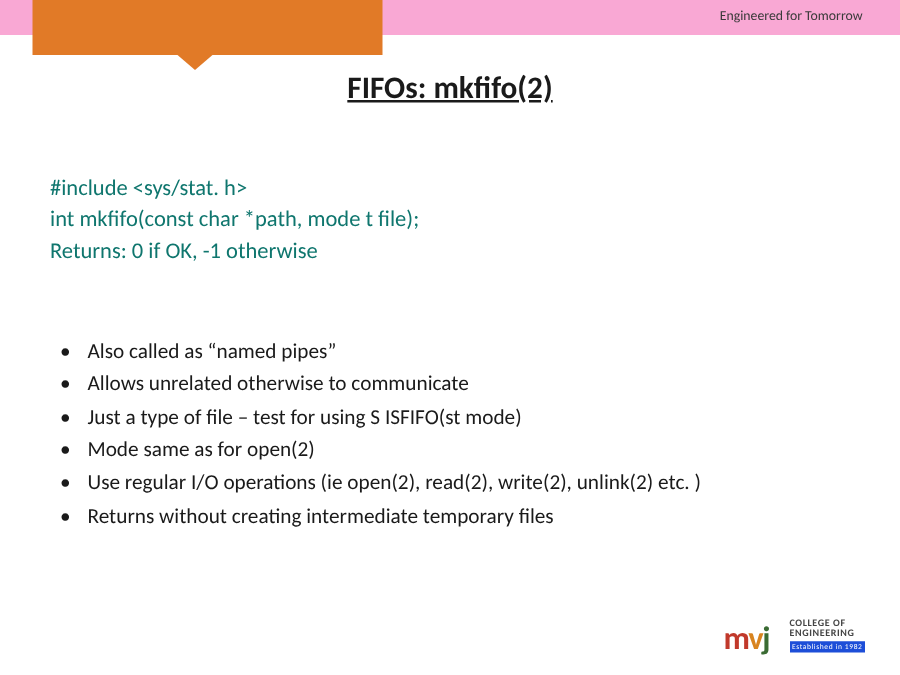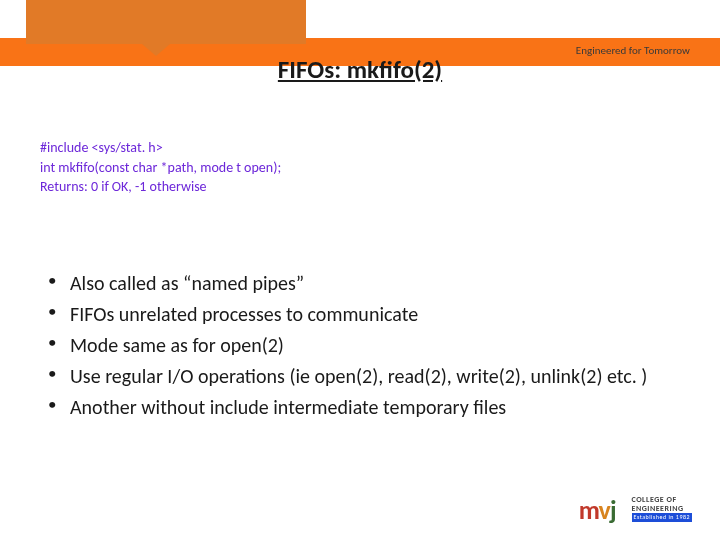--- a/index.html
+++ b/index.html
@@ -7,23 +7,22 @@
     width: 720px;
     height: 540px;
     font-family: Calibri, "Segoe UI", Arial, sans-serif;
     background: #ffffff;
     position: relative;
     overflow: hidden;
   }
   .top-bar {
     width: 100%;
     height: 28px;
-    background: #f97316;
+    background: #f9a8d4;
     position: relative;
-    margin-top: 38px;
   }
   .tagline {
     position: absolute;
     right: 30px;
     top: 6px;
     font-size: 11px;
     color: #3a3a3a;
   }
   .tab {
     position: absolute;
@@ -52,29 +51,29 @@
     font-size: 25px;
     font-weight: 700;
     text-decoration: underline;
     font-family: Calibri, Arial, sans-serif;
     color: #1a1a1a;
   }
   .code-block {
     position: absolute;
     top: 138px;
     left: 40px;
-    font-size: 14px;
+    font-size: 18px;
     line-height: 1.4;
-    color: #6d28d9;
+    color: #0f766e;
   }
   .bullets {
     position: absolute;
     top: 268px;
     left: 40px;
-    font-size: 20px;
+    font-size: 17px;
     line-height: 1.55;
     color: #1a1a1a;
     list-style: none;
   }
   .bullets li {
     position: relative;
     padding-left: 30px;
   }
   .bullets li::before {
     content: "•";
@@ -128,30 +127,31 @@
 <div class="top-bar">
   <div class="tagline">Engineered for Tomorrow</div>
 </div>
 <div class="tab"></div>
 <div class="notch"></div>
 
 <h1 class="title">FIFOs: mkfifo(2)</h1>
 
 <div class="code-block">
   <div>#include &lt;sys/stat. h&gt;</div>
-  <div>int mkfifo(const char *path, mode t open);</div>
+  <div>int mkfifo(const char *path, mode t file);</div>
   <div>Returns: 0 if OK, -1 otherwise</div>
 </div>
 
 <ul class="bullets">
   <li>Also called as “named pipes”</li>
-  <li>FIFOs unrelated processes to communicate</li>
+  <li>Allows unrelated otherwise to communicate</li>
+  <li>Just a type of file – test for using S ISFIFO(st mode)</li>
   <li>Mode same as for open(2)</li>
   <li>Use regular I/O operations (ie open(2), read(2), write(2), unlink(2) etc. )</li>
-  <li>Another without include intermediate temporary files</li>
+  <li>Returns without creating intermediate temporary files</li>
 </ul>
 
 <div class="logo">
   <div class="logo-mark">
     <span>m</span><span class="v">v</span><span class="j">j</span>
   </div>
   <div class="logo-text">
     <div>COLLEGE OF</div>
     <div>ENGINEERING</div>
     <span class="est">Established in 1982</span>

